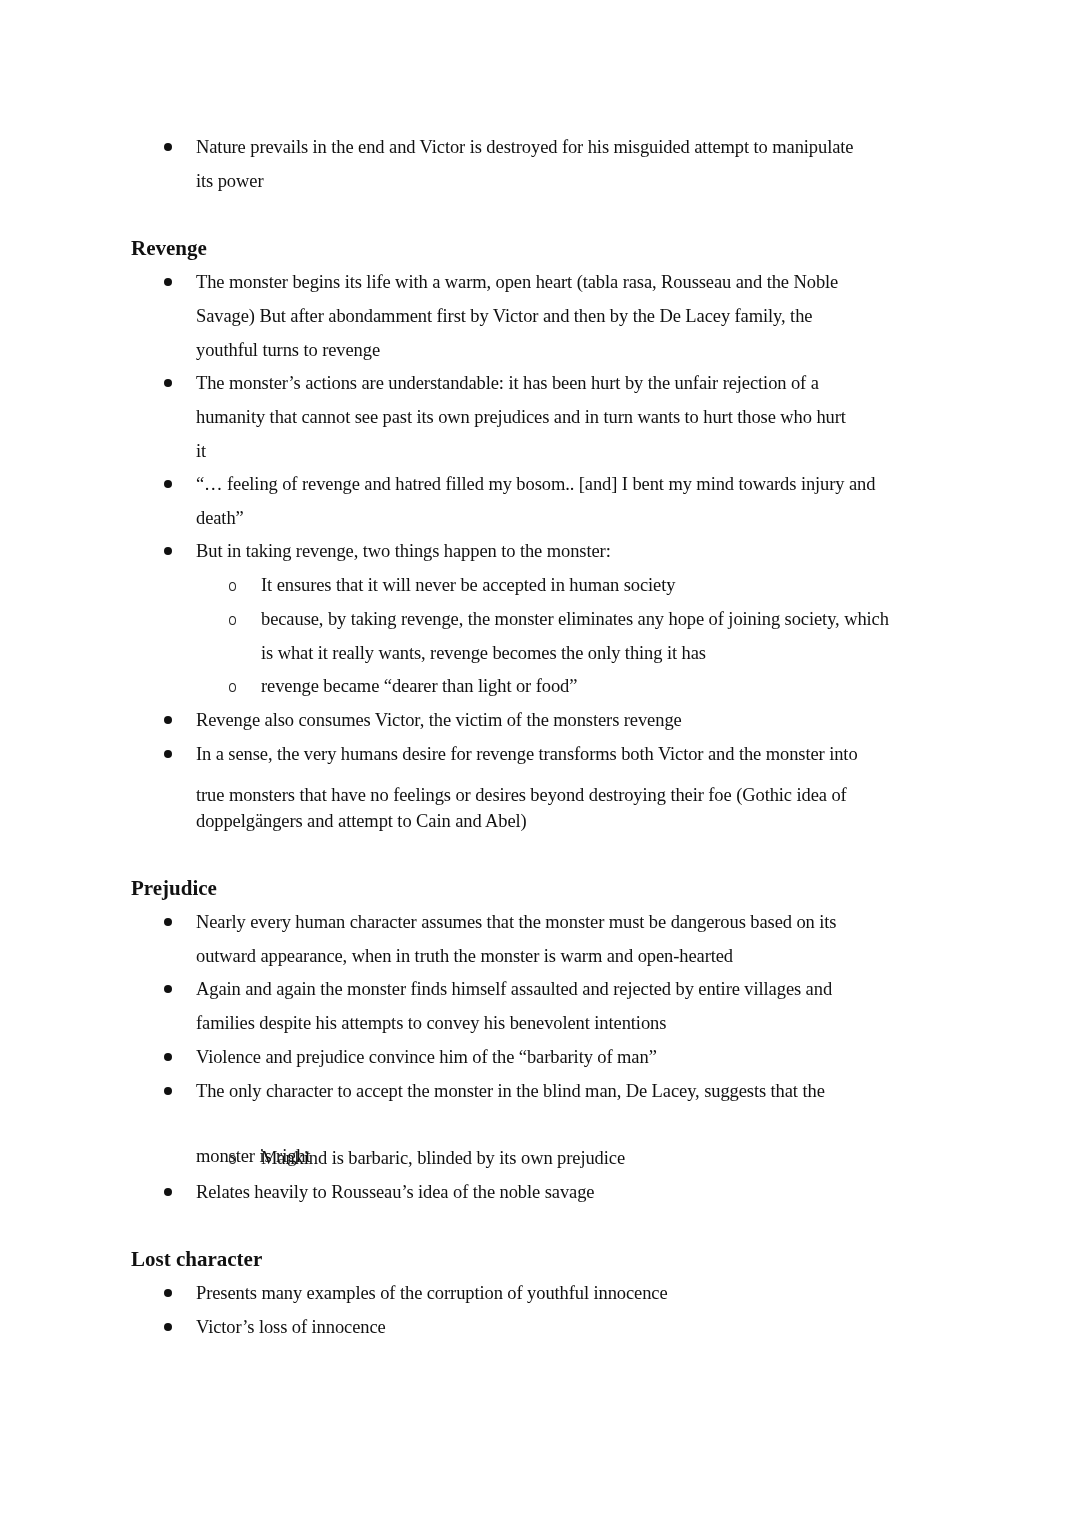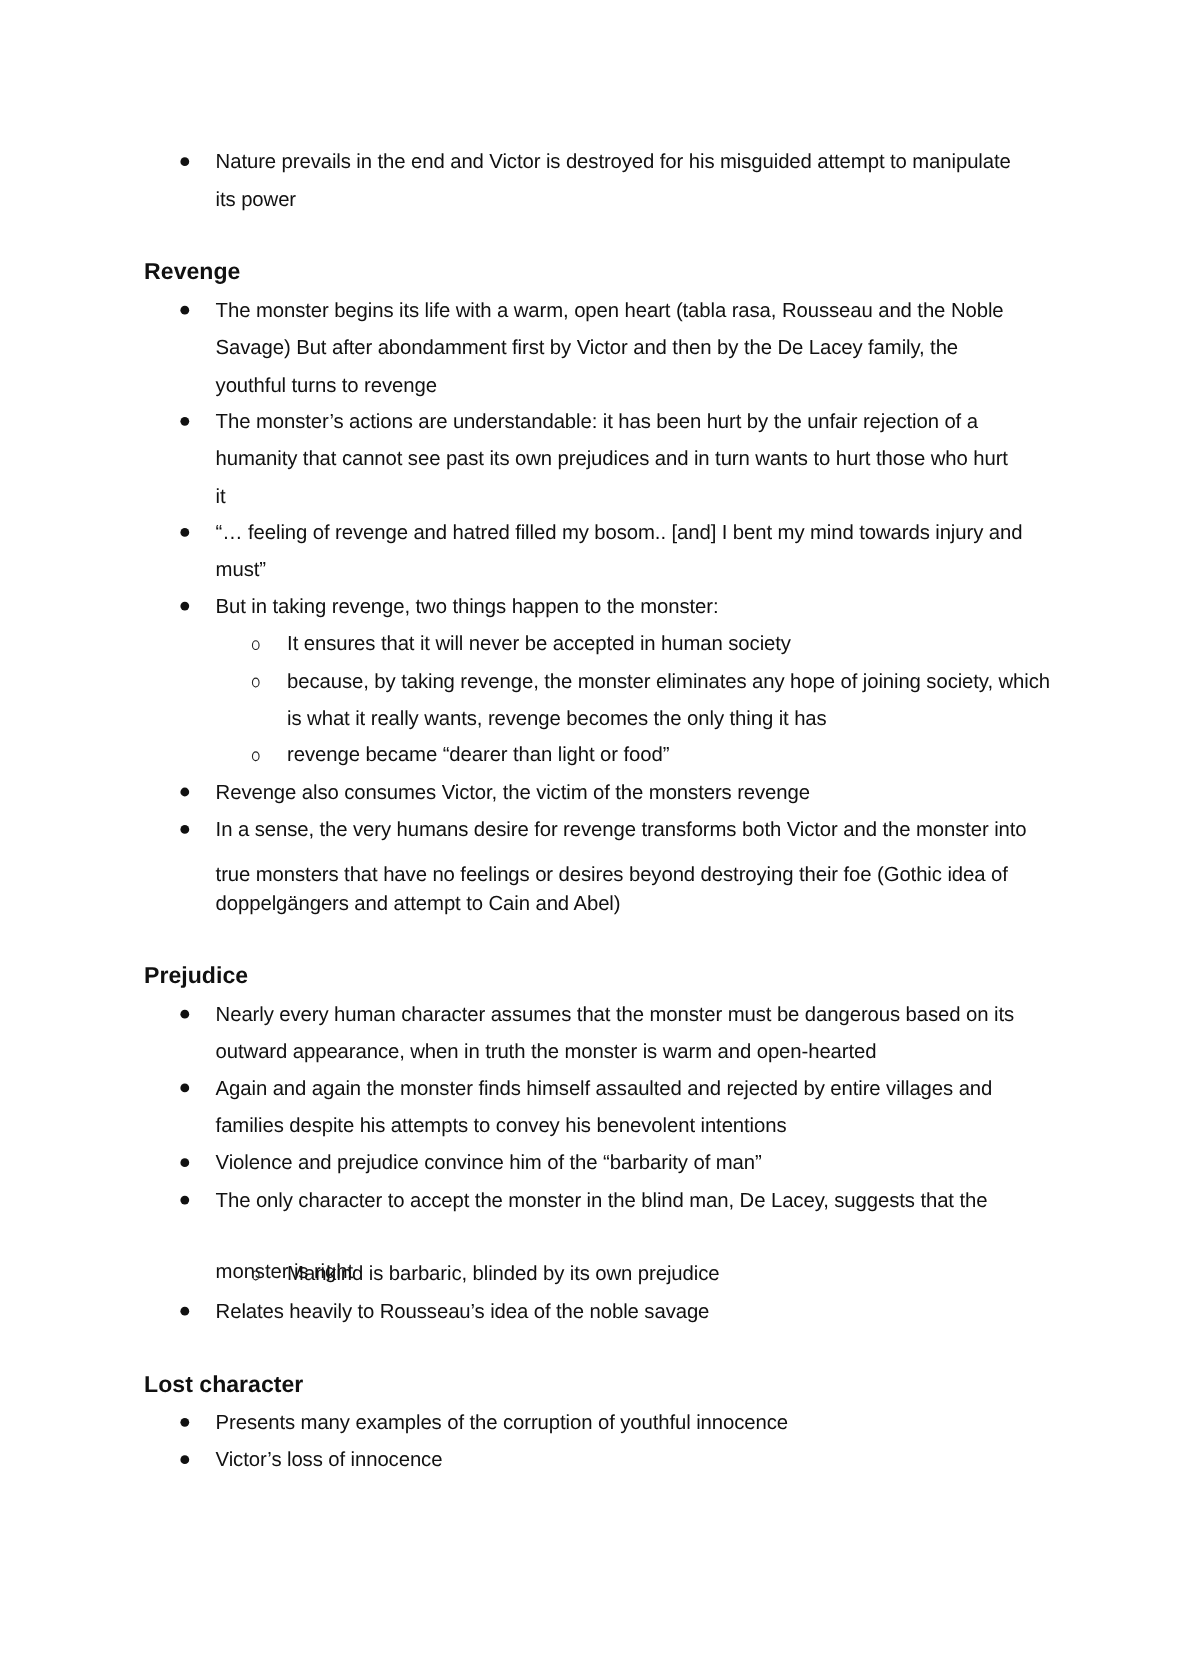--- a/index.html
+++ b/index.html
@@ -14,20 +14,21 @@
       overflow: hidden;
       font-family: "Liberation Sans", "DejaVu Sans", sans-serif;
       color: #111111;
     }
     .page {
       position: absolute;
       left: 0;
       top: 0;
       width: 860px;
       height: 1527px;
+      font-family: Liberation Serif, serif;
     }
     .line {
       position: absolute;
       font-size: 18.5px;
       line-height: 24px;
       white-space: nowrap;
       letter-spacing: -0.1px;
     }
     .heading {
       position: absolute;
@@ -83,21 +84,21 @@
     <div>
       <span class="bullet" style="top:379px;"></span>
       <div class="line t1" style="top:371px;">The monster’s actions are understandable: it has been hurt by the unfair rejection of a</div>
       <div class="line t1" style="top:405px;">humanity that cannot see past its own prejudices and in turn wants to hurt those who hurt</div>
       <div class="line t1" style="top:439px;">it</div>
     </div>
 
     <div>
       <span class="bullet" style="top:480px;"></span>
       <div class="line t1" style="top:472px;">“… feeling of revenge and hatred filled my bosom.. [and] I bent my mind towards injury and</div>
-      <div class="line t1" style="top:506px;">must”</div>
+      <div class="line t1" style="top:506px;">death”</div>
     </div>
 
     <div>
       <span class="bullet" style="top:547px;"></span>
       <div class="line t1" style="top:539px;">But in taking revenge, two things happen to the monster:</div>
     </div>
 
     <div>
       <span class="sub-bullet" style="top:582px;"></span>
       <div class="line t2" style="top:573px;">It ensures that it will never be accepted in human society</div>

